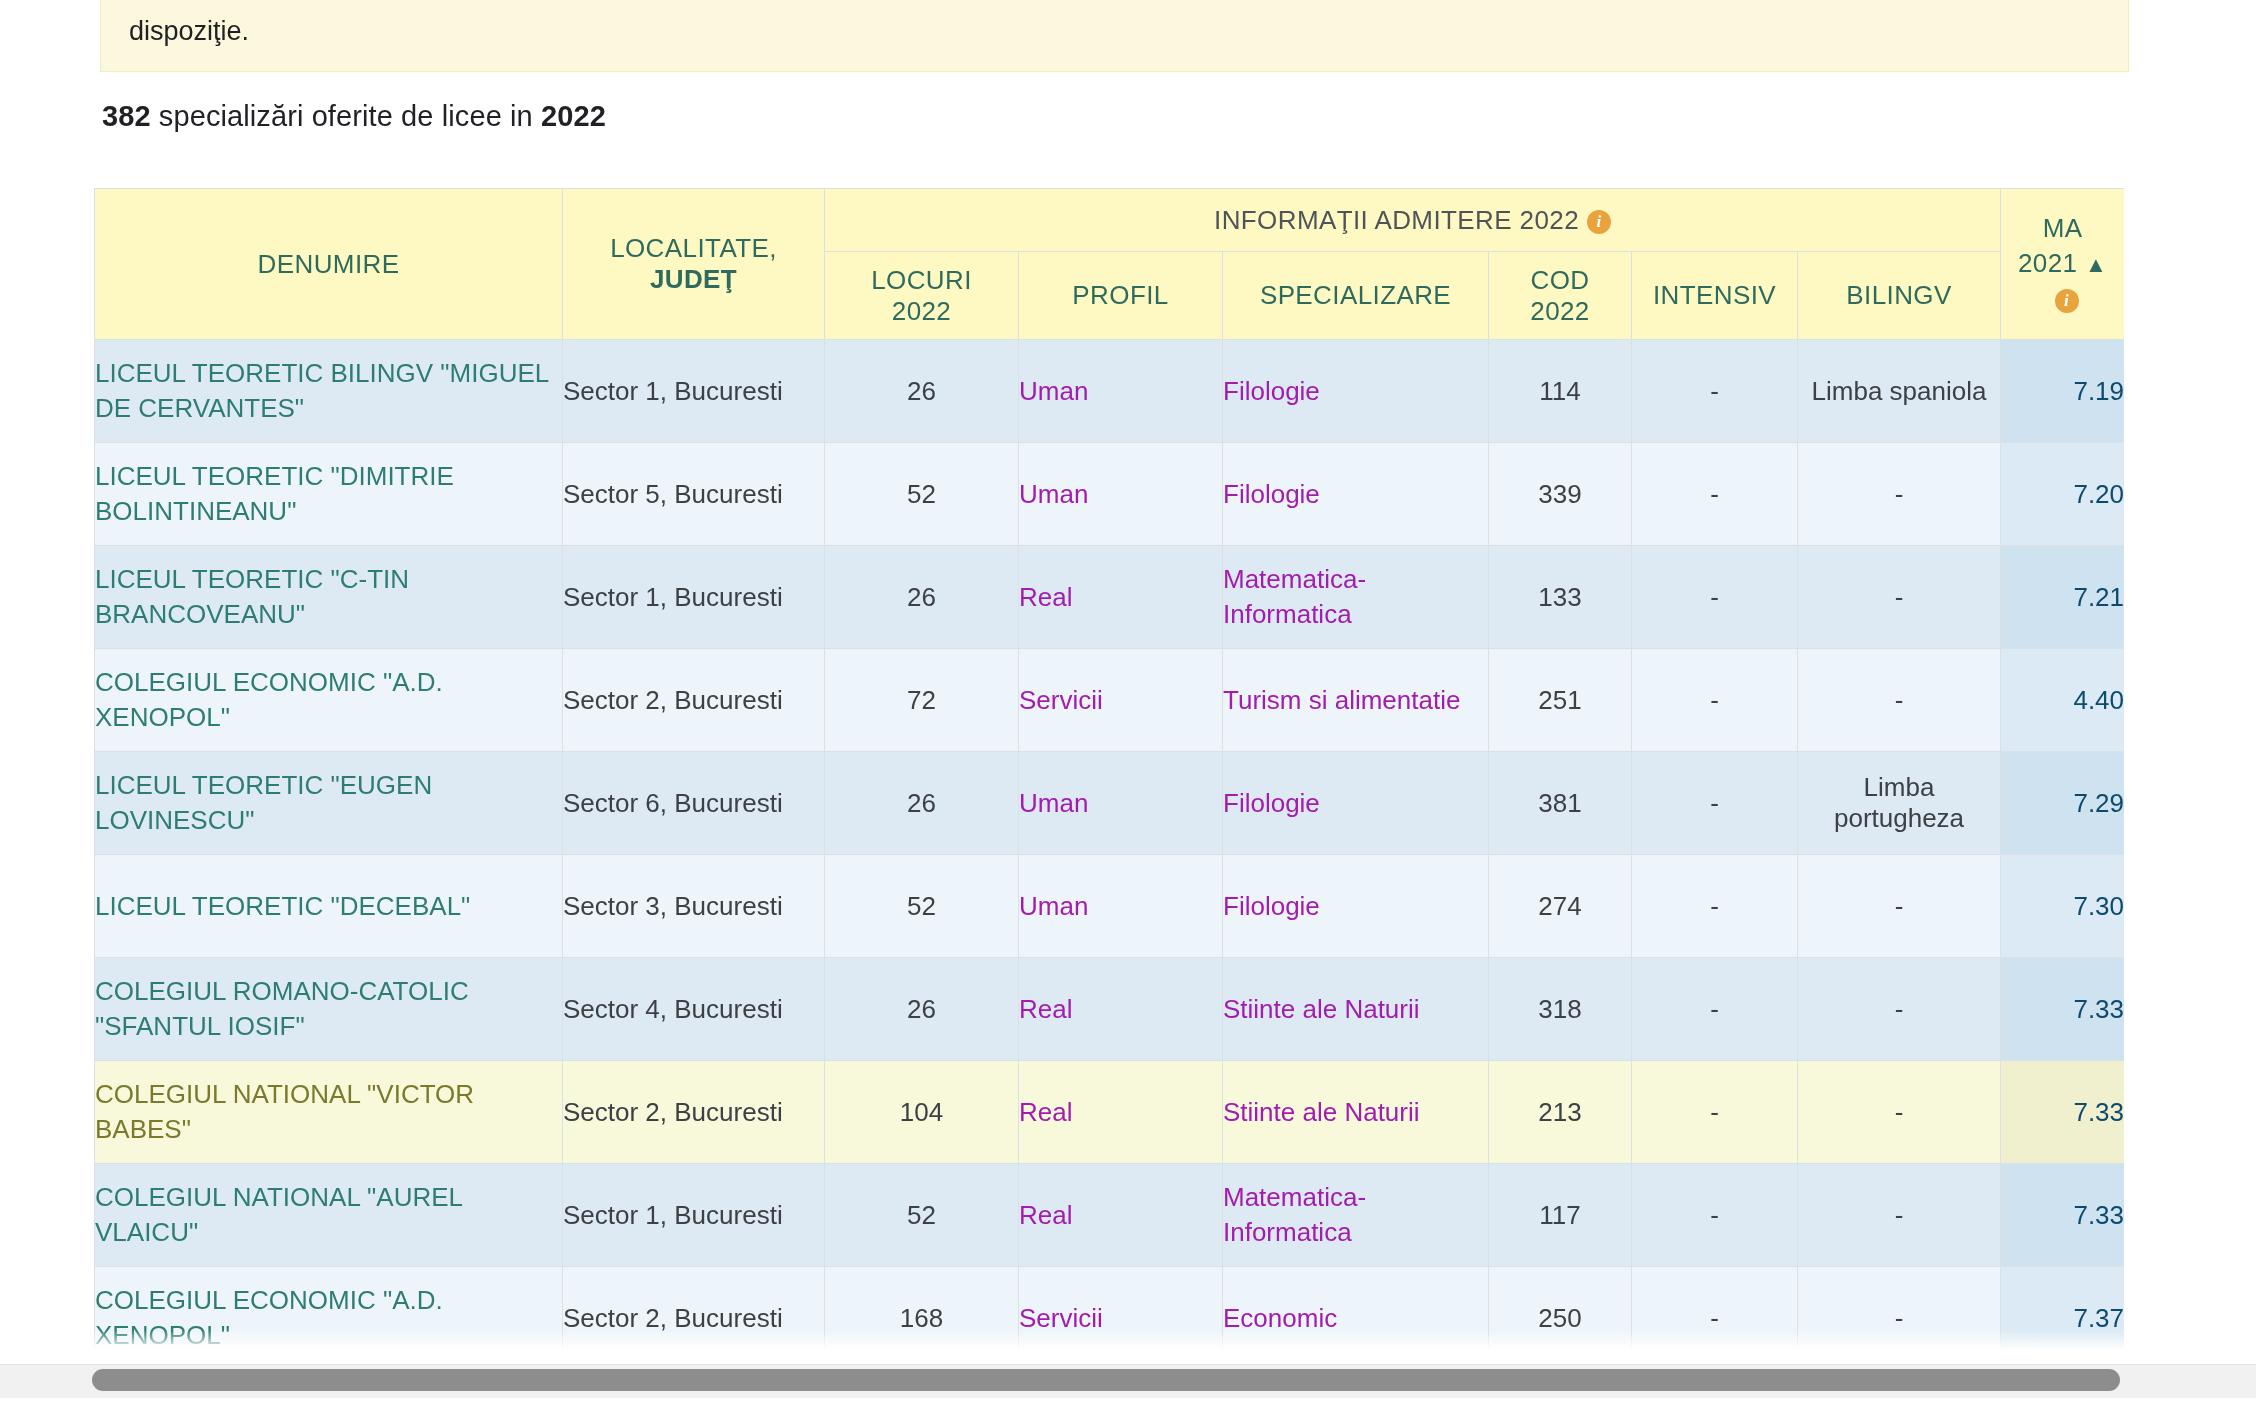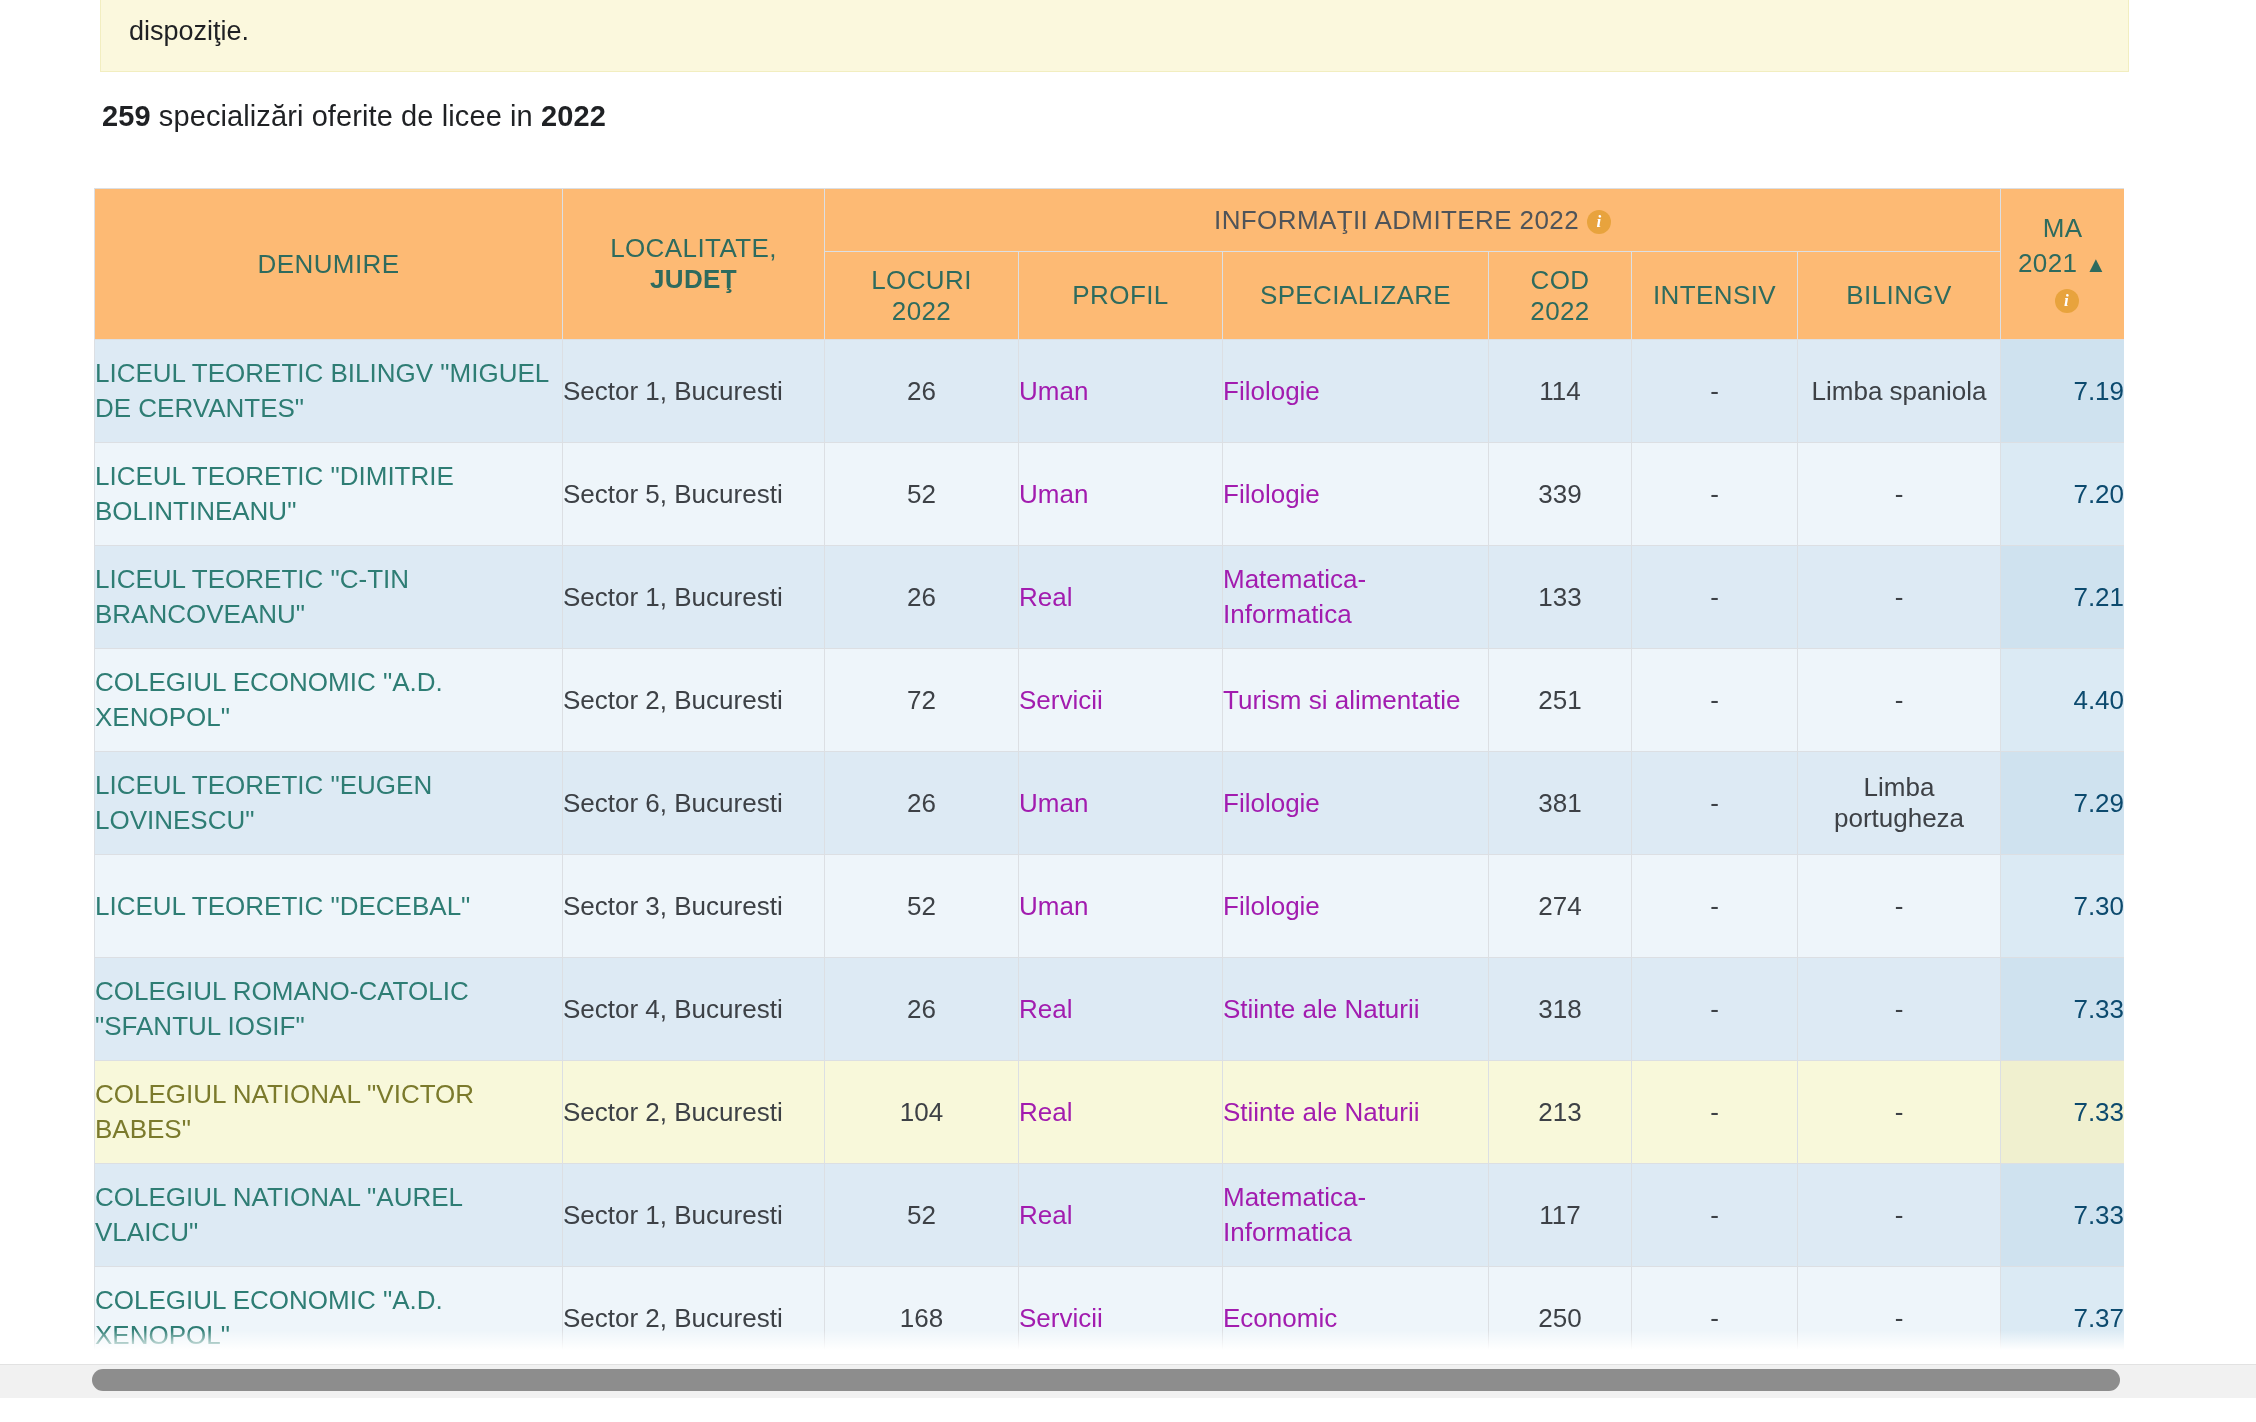--- a/index.html
+++ b/index.html
@@ -67,21 +67,21 @@
     width: 2030px;
     font-size: 26px;
     color: #3d4146;
   }
   table.grid th, table.grid td {
     border: 1px solid #dcdfe3;
     padding: 0;
     vertical-align: middle;
   }
   thead th {
-    background: #fdba74;
+    background: #fef9c3;
     color: #2e6b5e;
     font-weight: 400;
     text-align: center;
     font-size: 26px;
     letter-spacing: 0.4px;
   }
   .th-pad { padding: 16px 14px; }
   .th-tall { height: 150px; }
   .th-grp {
     height: 62px;
@@ -187,21 +187,21 @@
 </head>
 <body>
 
 <div class="page">
 
   <div class="notice">
     <div class="notice-text">dispoziţie.</div>
   </div>
 
   <div class="heading">
-    <b>259</b><span> specializări oferite de licee in </span><b>2022</b>
+    <b>382</b><span> specializări oferite de licee in </span><b>2022</b>
   </div>
 
   <div class="table-wrap">
     <table class="grid">
       <colgroup>
         <col class="c-denumire">
           <col class="c-localitate">
           <col class="c-locuri">
         <col class="c-profil">
           <col class="c-special">

